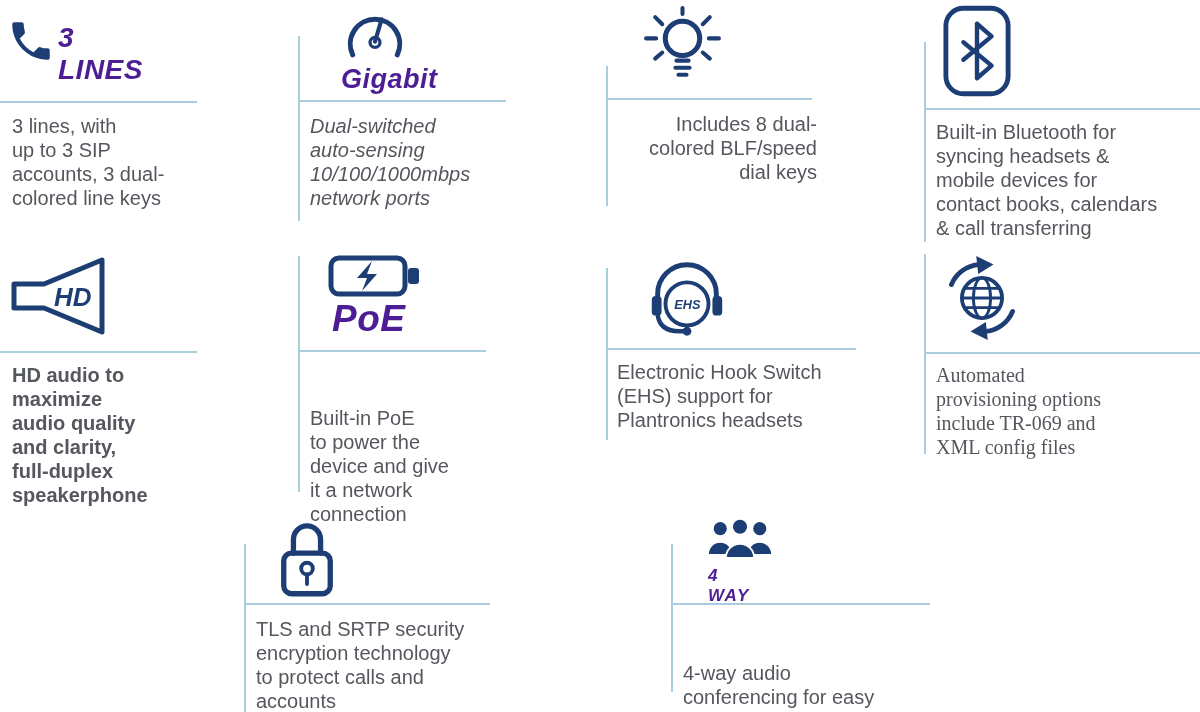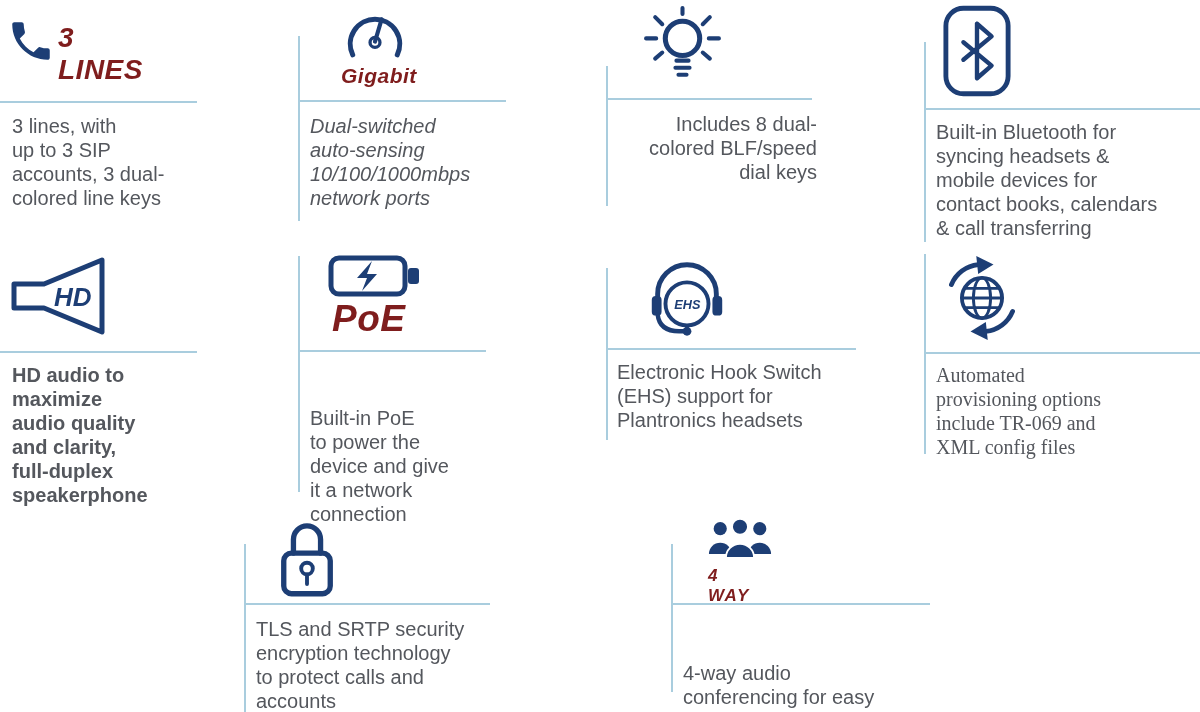--- a/index.html
+++ b/index.html
@@ -8,21 +8,21 @@
     overflow:hidden;font-family:"Liberation Sans",sans-serif;
   }
   .feature{position:absolute;}
   .hrule{position:absolute;height:2px;background:#a9cdde;}
   .vrule{position:absolute;width:2px;background:#a9cdde;}
   .ftext{
     position:absolute;white-space:pre-line;color:#54575d;
     font-size:20px;line-height:24px;
   }
   .flabel{
-    position:absolute;color:#7f1d1d;font-weight:bold;font-style:italic;
+    position:absolute;color:#4c1d95;font-weight:bold;font-style:italic;
     letter-spacing:.5px;
   }
   .st{fill:none;stroke:#1d3e75;stroke-linecap:round;stroke-linejoin:round;}
   .fl{fill:#1d3e75;}
   .svgtxt{
     fill:#1d3e75;font-weight:bold;font-style:italic;
     font-family:"Liberation Sans",sans-serif;
   }
   svg{position:absolute;display:block;}
 </style>
@@ -43,21 +43,21 @@
 colored line keys</div>
   </div>
 
   <div class="feature">
     <div class="vrule" style="left:298px;top:36px;height:185px;"></div>
     <svg style="left:342px;top:6px" width="66" height="58" viewBox="0 0 80 64">
       <path class="st" stroke-width="6" d="M13 56 A30 30 0 1 1 67 56"></path>
       <line class="st" stroke-width="5" x1="40" y1="40" x2="48" y2="13"></line>
       <circle class="st" stroke-width="4" cx="40" cy="41" r="6"></circle>
     </svg>
-    <div class="flabel" style="left:341px;top:64px;font-size:21px;">Gigabit</div>
+    <div class="flabel" style="left:341px;top:64px;font-size:27px;">Gigabit</div>
     <div class="hrule" style="left:298px;top:100px;width:208px;"></div>
     <div class="ftext" style="left:310px;top:114px;width:196px;font-style:italic;">Dual-switched
 auto-sensing
 10/100/1000mbps
 network ports</div>
   </div>
 
   <div class="feature">
     <div class="vrule" style="left:606px;top:66px;height:140px;"></div>
     <svg style="left:640px;top:6px" width="85" height="85" viewBox="0 0 84 84">

